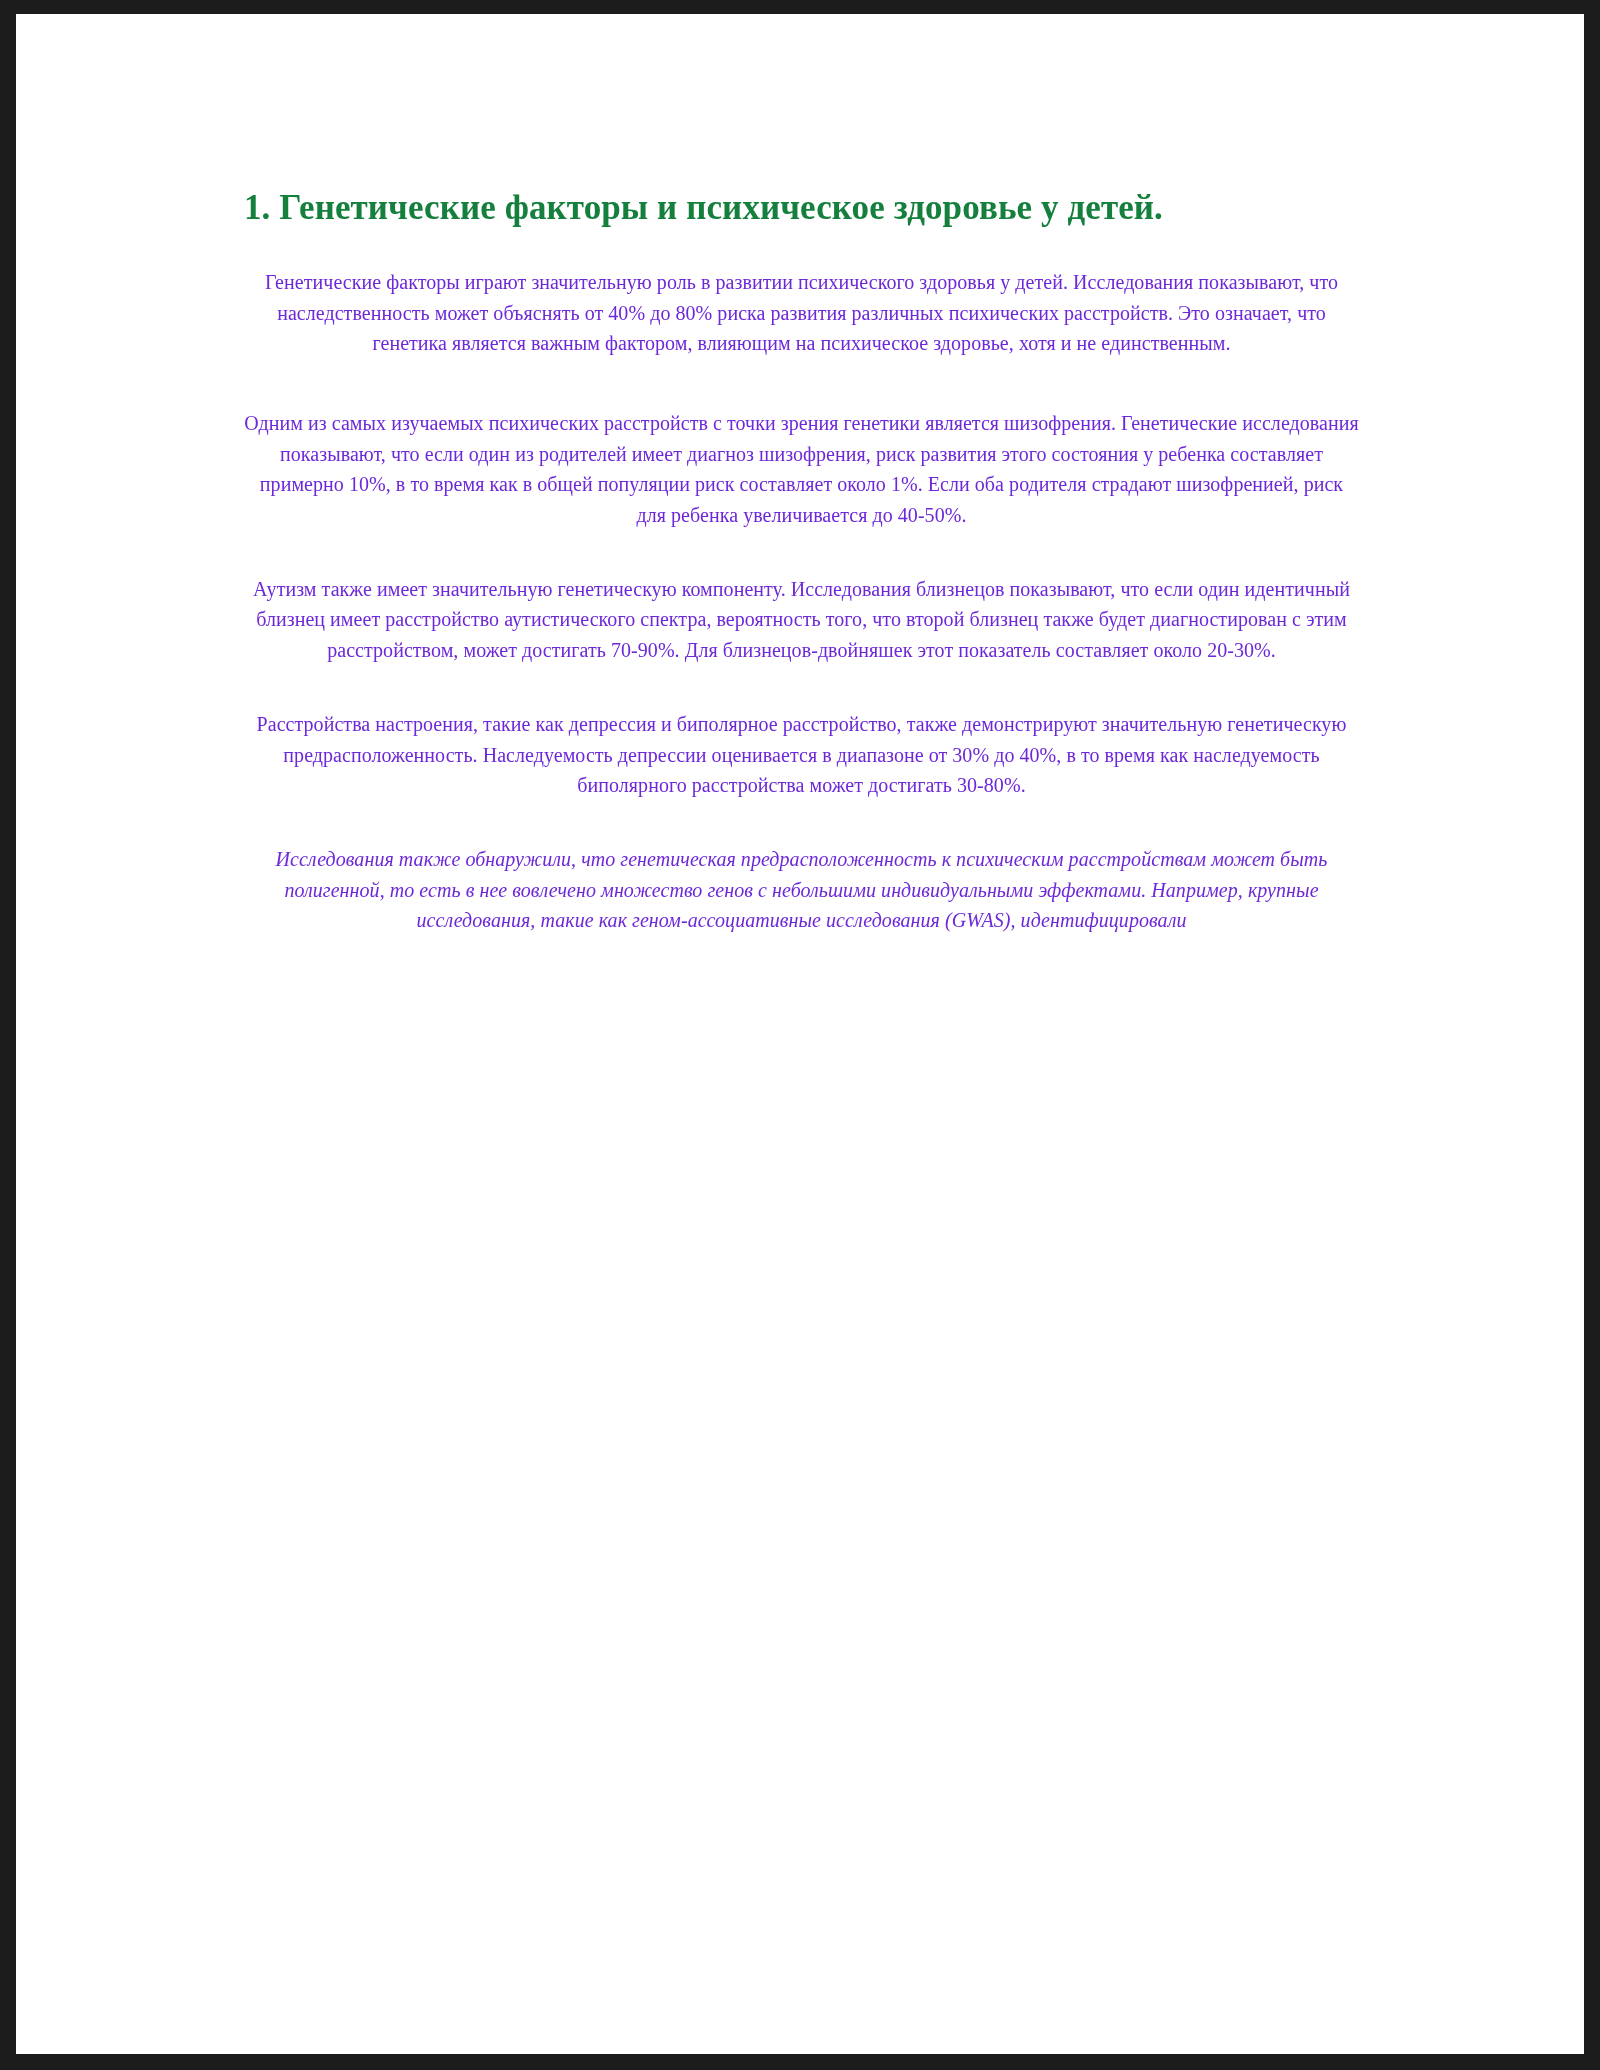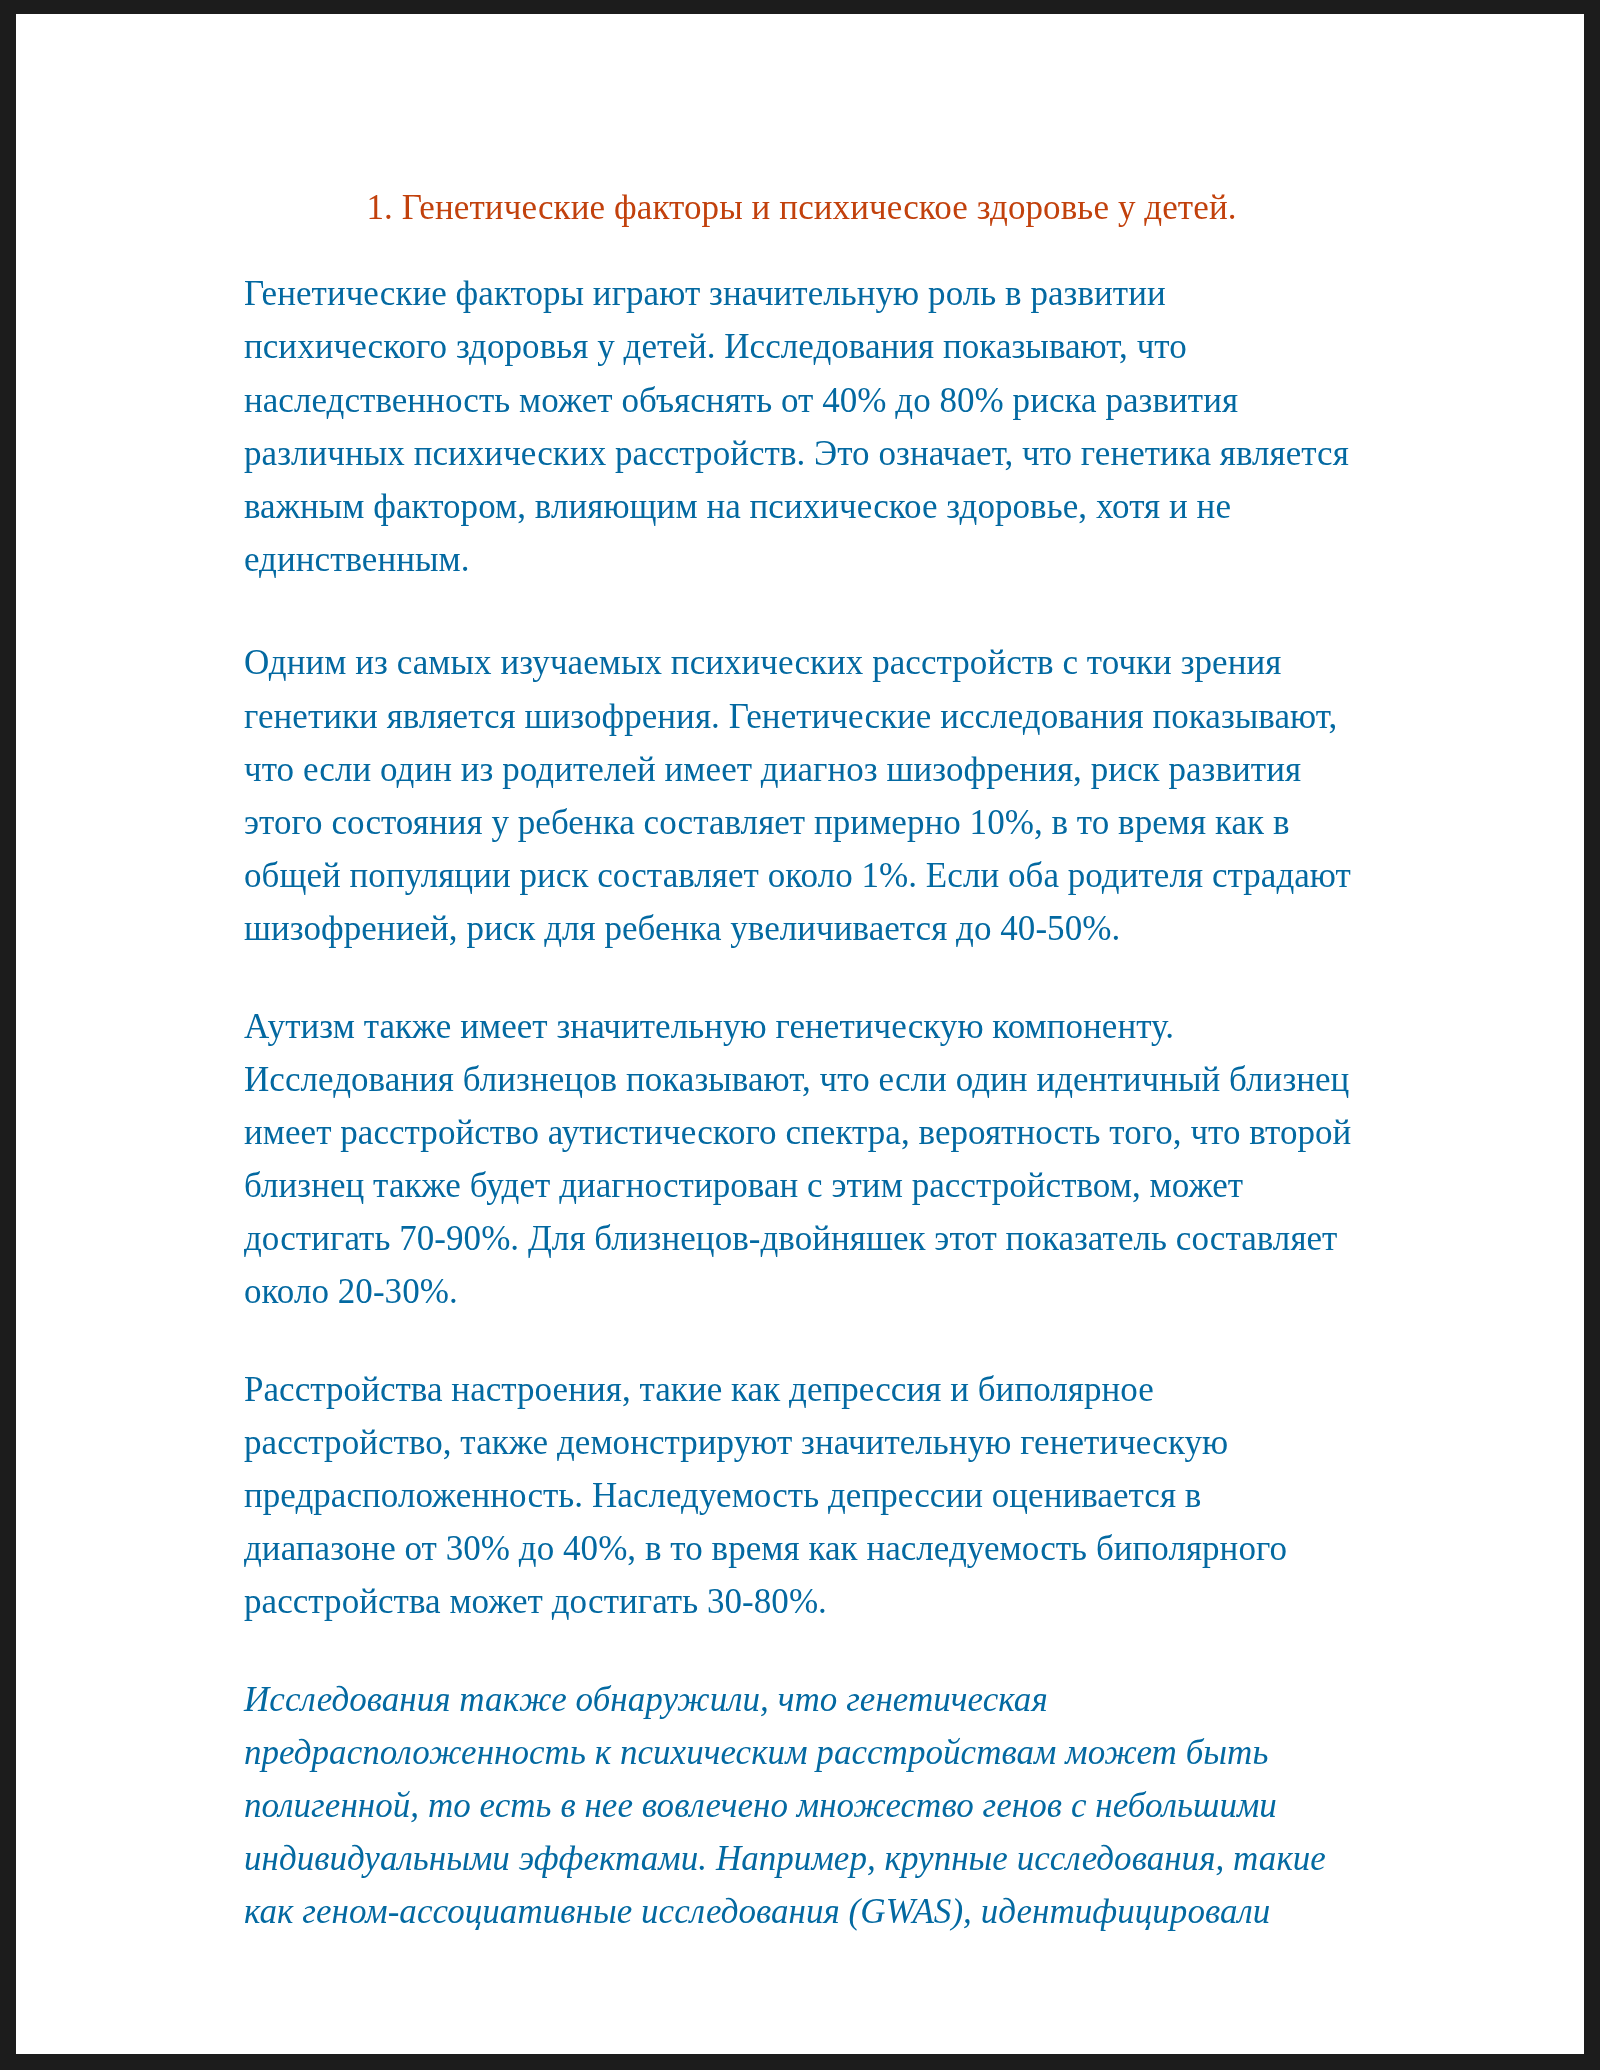--- a/index.html
+++ b/index.html
@@ -26,33 +26,32 @@
   .page {
     position: relative;
     width: 100%;
     height: 100%;
     background: #ffffff;
     box-sizing: border-box;
     padding: 170px 225px 60px 228px;
   }
   .doc-title {
     font-size: 35px;
-    font-weight: normal;
-    color: #c2410c;
+    font-weight: bold;
+    color: #15803d;
     line-height: 1.35;
     margin: 0 0 36px 0;
     letter-spacing: 0.1px;
-    text-align: center;
   }
   .doc-para {
-    font-size: 35px;
-    color: #0369a1;
+    font-size: 20px;
+    color: #6d28d9;
     line-height: 1.52;
     margin: 0 0 44px 0;
-    text-align: left;
+    text-align: center;
     letter-spacing: 0.05px;
   }
   .doc-para.first {
     margin-bottom: 50px;
   }
   .doc-para:last-child {
     margin-bottom: 12px;
     font-style: italic;
   }
 </style>

